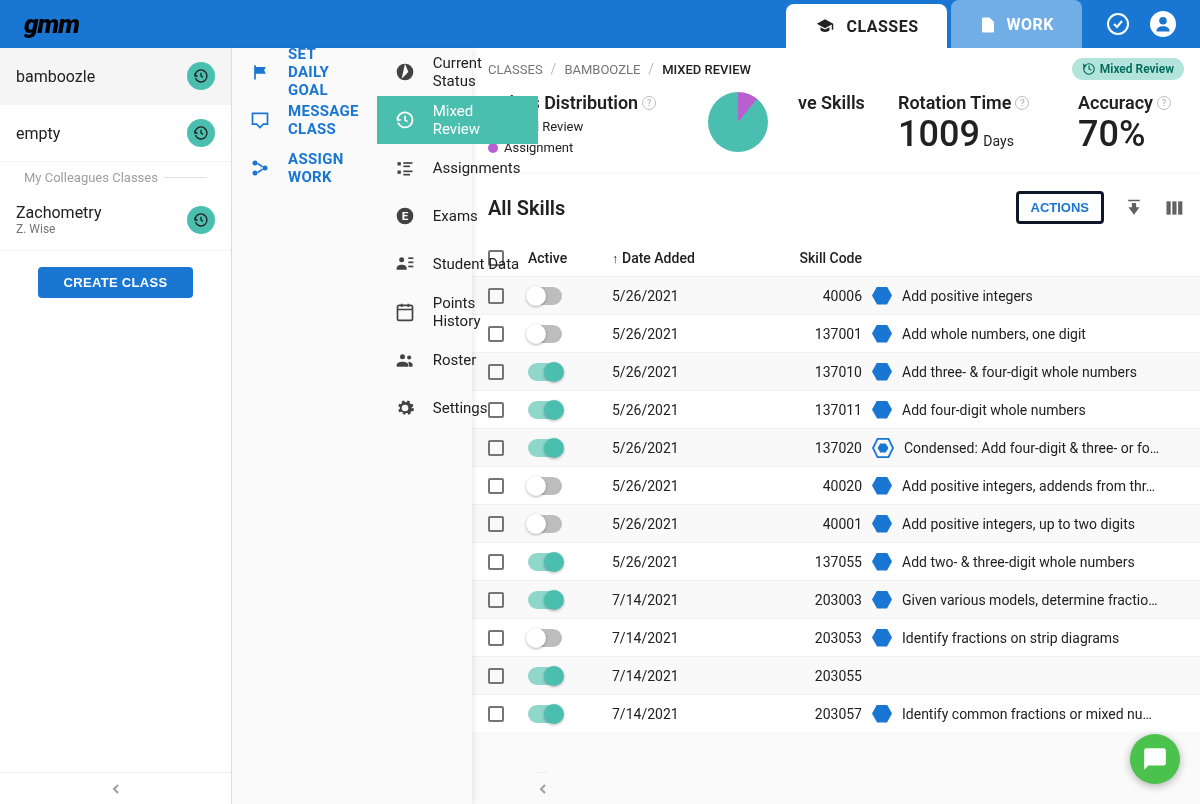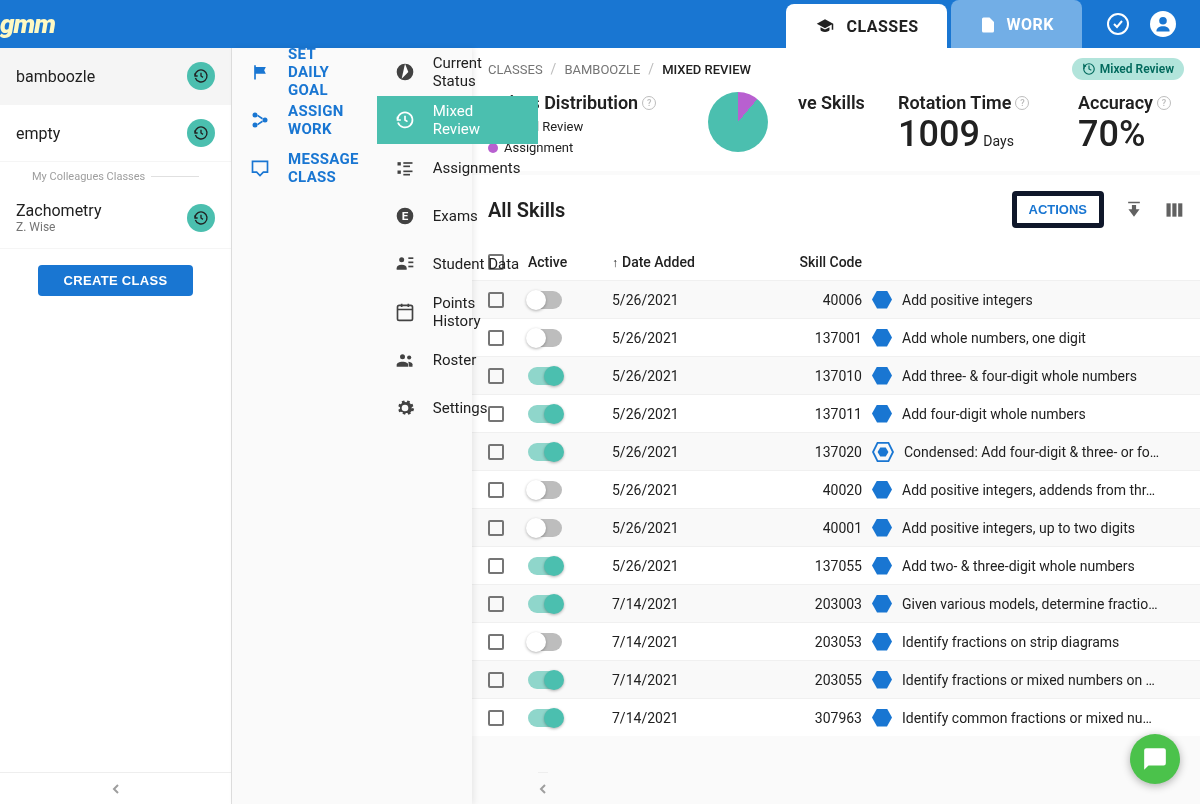--- a/index.html
+++ b/index.html
@@ -1,30 +1,30 @@
 <!DOCTYPE html>
 <html><head>
 <meta charset="utf-8">
 <style>
 * { margin: 0; padding: 0; box-sizing: border-box; }
 body { font-family: -apple-system, BlinkMacSystemFont, "Segoe UI", Roboto, Helvetica, Arial, sans-serif; font-size: 14px; color: #212121; background: #fff; overflow: hidden; width: 1200px; height: 804px; }
 .topbar { height: 48px; background: #1976d2; display: flex; align-items: center; }
-.logo { color: #fef9c3; font-weight: 900; font-size: 26px; letter-spacing: -1px; font-style: italic; }
+.logo { color: #000000; font-weight: 900; font-size: 26px; letter-spacing: -1px; padding-left: 24px; font-style: italic; }
 .top-spacer { flex: 1; }
 .top-tab { height: 48px; padding: 0 28px; display: flex; align-items: center; font-weight: 700; font-size: 16px; letter-spacing: 0.5px; gap: 10px; cursor: pointer; }
 .top-tab.active { background: #fff; color: #212121; border-radius: 8px 8px 0 0; margin-top: 4px; height: 44px; }
 .top-tab.inactive { background: #72aee6; color: #fff; border-radius: 8px 8px 0 0; margin-top: 1px; height: 49px; margin-left: 4px; text-align: center; }
 .top-icons { display: flex; gap: 20px; padding: 0 24px; align-items: center; }
 .layout { display: flex; height: 756px; }
 .col1 { width: 232px; border-right: 1px solid #e0e0e0; display: flex; flex-direction: column; }
 .class-item { padding: 14px 16px; display: flex; align-items: center; justify-content: space-between; cursor: pointer; border-bottom: 1px solid #f5f5f5;}
 .class-item.sel { background: #f5f5f5; }
 .class-name { font-size: 16px; }
 .class-sub { font-size: 12px; color: #757575; }
-.colleague-hdr { font-size: 11px; color: #9e9e9e; padding: 8px 32px 4px; display: flex; align-items: center; gap: 6px;}
+.colleague-hdr { font-size: 13px; color: #9e9e9e; padding: 8px 24px 4px; display: flex; align-items: center; gap: 6px;}
 .colleague-hdr::after { content:""; flex:1; border-top:1px solid #e0e0e0; }
 .create-class-btn { margin: 16px auto; background: #1976d2; color: #fff; font-weight: 700; font-size: 13px; padding: 8px 26px; border: none; border-radius: 4px; cursor: pointer; letter-spacing: 0.3px;}
 .history-badge { width: 28px; height: 28px; border-radius: 50%; background: #4bbfaf; display:flex; align-items:center; justify-content:center;}
 .col1-footer, .col2-footer { margin-top:auto; height:32px; display:flex; align-items:center; justify-content:center; color:#9e9e9e; border-top:1px solid #eee; cursor:pointer;}
 .col2 { width: 240px; background: #fafafa; display:flex; flex-direction:row; box-shadow: 2px 0 6px rgba(0,0,0,0.08); z-index: 2; }
 .nav-item { height: 48px; display: flex; align-items: center; gap: 18px; padding: 0 18px; font-size: 15px; cursor: pointer; }
 .nav-item.primary { color: #1976d2; font-weight: 700; letter-spacing: 0.3px; }
 .nav-item.sel { background: #4bbfaf; color: #fff; }
 .nav-icon { width: 20px; height: 20px; display:flex; align-items:center; justify-content:center; flex-shrink:0;}
 .main { flex: 1; display: flex; flex-direction: column; overflow: hidden; background: #fafafa;}
@@ -36,21 +36,21 @@
 .stats-row { display:flex; padding: 6px 16px 16px; background:#fff; gap: 30px;}
 .stat-title { font-size: 18px; font-weight:600; display:flex; align-items:center; gap:4px;}
 .help-circ { width:14px; height:14px; border-radius:50%; border:1px solid #bdbdbd; display:inline-flex; align-items:center; justify-content:center; font-size:9px; color:#bdbdbd;}
 .legend-item { display:flex; align-items:center; gap:6px; font-size:13px; margin-top:6px;}
 .legend-dot { width:10px; height:10px; border-radius:50%;}
 .pie { width:60px; height:60px; border-radius:50%; background: conic-gradient(#b860d0 0deg 40deg, #4bbfaf 40deg 360deg);}
 .big-num { font-size: 36px; font-weight:500;}
 .unit { font-size:14px; font-weight:400;}
 .skills-header { display:flex; align-items:center; padding: 16px; background:#fff; margin-top:4px;}
 .skills-title { font-size:20px; font-weight:600;}
-.actions-btn { border:5px solid #0f172a; color:#1976d2; font-weight:700; font-size:13px; padding:6px 12px; border-radius:4px; background:#fff; cursor:pointer;}
+.actions-btn { border:3px solid #0f172a; color:#1976d2; font-weight:700; font-size:13px; padding:6px 12px; border-radius:4px; background:#fff; cursor:pointer;}
 .thead { display:flex; padding: 10px 16px; font-size:14px; font-weight:500; color:#212121; background:#fff;}
 .row { display:flex; align-items:center; padding: 6px 16px; min-height: 38px; font-size:14px; background:#fff; border-top:1px solid #f0f0f0;}
 .row.alt { background:#f9f9f9;}
 .c-chk { width: 40px; }
 .c-active { width: 84px; }
 .c-date { width: 156px; }
 .c-code { width: 104px; text-align: right; padding-right: 10px;}
 .c-desc { flex: 1; display:flex; align-items:center; gap: 10px; overflow:hidden; white-space:nowrap; text-overflow:ellipsis;}
 .chkbox { width:16px; height:16px; border:2px solid #757575; border-radius:2px; cursor:pointer;}
 .toggle { width: 34px; height: 18px; border-radius:9px; position:relative; cursor:pointer;}
@@ -158,36 +158,36 @@
         <div class="nav-item primary">
           <span class="nav-icon">
             <svg width="20" height="20" viewBox="0 0 24 24" fill="#1976d2">
               <path d="M5 21V4h2v2h12l-2 4 2 4H7v7H5z"></path>
             </svg>
           </span>
           <span>SET DAILY GOAL</span>
         </div>
         <div class="nav-item primary">
           <span class="nav-icon">
+            <svg width="20" height="20" viewBox="0 0 24 24" fill="none" stroke="#1976d2" stroke-width="2">
+              <path d="M21 4H3v13h5l4 4 4-4h5V4z"></path>
+            </svg>
+          </span>
+          <span>MESSAGE CLASS</span>
+        </div>
+        <div class="nav-item primary">
+          <span class="nav-icon">
             <svg width="20" height="20" viewBox="0 0 24 24" fill="#1976d2">
               <circle cx="6" cy="6" r="3"></circle>
               <circle cx="6" cy="18" r="3"></circle>
               <circle cx="18" cy="12" r="3"></circle>
               <path d="M9 6.5l6 4M9 17.5l6-4" stroke="#1976d2" stroke-width="2"></path>
             </svg>
           </span>
           <span>ASSIGN WORK</span>
-        </div>
-        <div class="nav-item primary">
-          <span class="nav-icon">
-            <svg width="20" height="20" viewBox="0 0 24 24" fill="none" stroke="#1976d2" stroke-width="2">
-              <path d="M21 4H3v13h5l4 4 4-4h5V4z"></path>
-            </svg>
-          </span>
-          <span>MESSAGE CLASS</span>
         </div>
       </div>
     <div id="nav-secondary">
         <div class="nav-item">
           <span class="nav-icon">
             <svg width="20" height="20" viewBox="0 0 24 24" fill="#424242">
               <circle cx="12" cy="12" r="10"></circle>
               <path d="M12 2l4 10-8 8" fill="#fff"></path>
             </svg>
           </span>
@@ -501,34 +501,30 @@
         </div>
         <div class="row alt">
           <div class="c-chk">
             <div class="chkbox"></div>
           </div>
           <div class="c-active">
             <div class="toggle on"></div>
           </div>
           <div class="c-date">7/14/2021</div>
           <div class="c-code">203055</div>
-          <div class="c-desc">
-            <span class="hex"></span>
-            <span class="desc-text">Identify fractions or mixed numbers on …</span>
-          </div>
         </div>
         <div class="row">
           <div class="c-chk">
             <div class="chkbox"></div>
           </div>
           <div class="c-active">
             <div class="toggle on"></div>
           </div>
           <div class="c-date">7/14/2021</div>
-          <div class="c-code">307963</div>
+          <div class="c-code">203057</div>
           <div class="c-desc">
             <span class="hex"></span>
             <span class="desc-text">Identify common fractions or mixed nu…</span>
           </div>
         </div>
       </div>
   </div>
 </div>
 
 <div class="chat-bubble">

